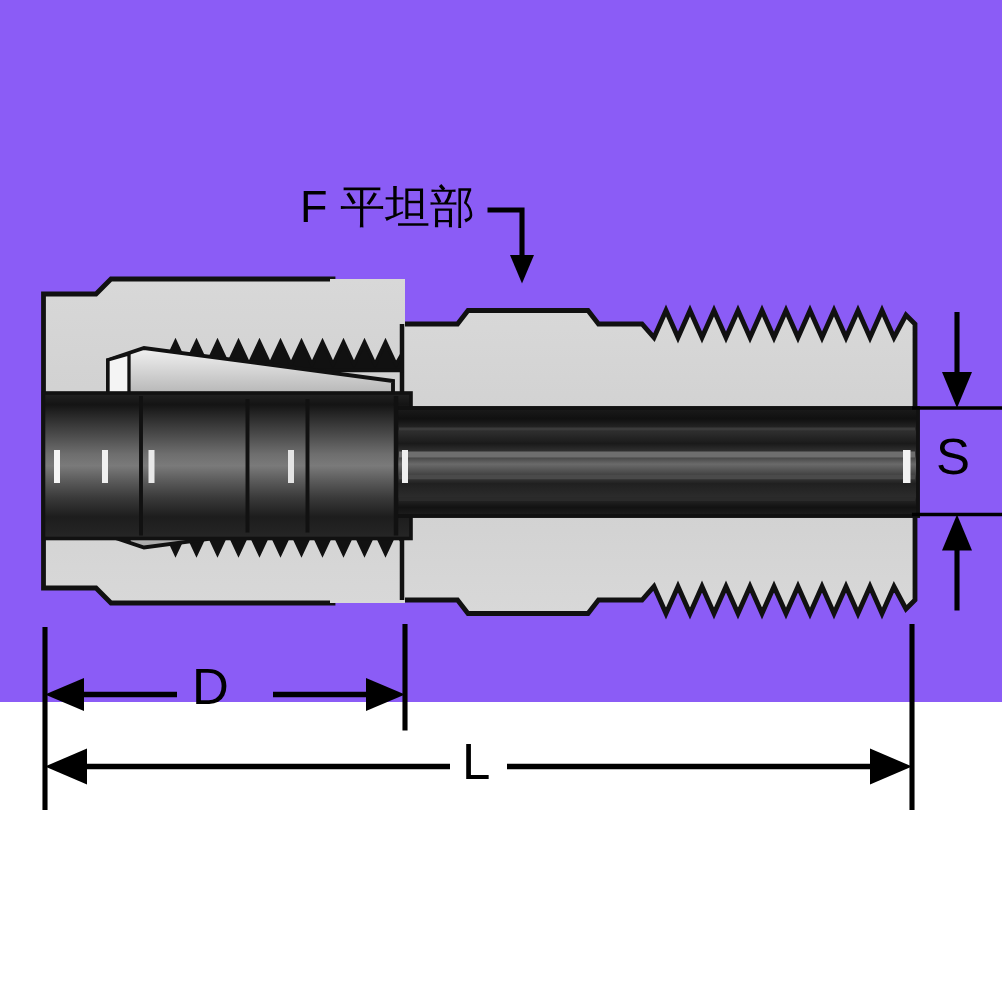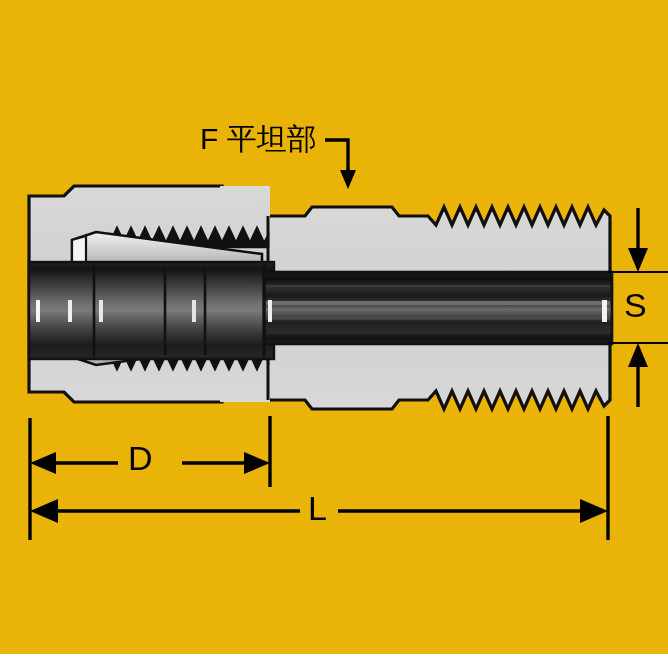--- a/index.html
+++ b/index.html
@@ -1,18 +1,18 @@
 <!DOCTYPE html>
 <html><head>
 <meta charset="utf-8">
 <style>
   html,body{margin:0;padding:0;background:#ffffff;}
   body{width:668px;height:668px;overflow:hidden;
        font-family:"Liberation Sans","DejaVu Sans",sans-serif;}
-  #stage{position:relative;width:668px;height:654px;background:#eab308;}
+  #stage{position:relative;width:668px;height:468px;background:#8b5cf6;}
   #stage svg{position:absolute;left:0;top:0;}
   .lbl{position:absolute;font-weight:400;color:#000;white-space:nowrap;
        line-height:1;}
   #lbl-f{left:200px;top:124px;font-size:30px;letter-spacing:0px;}
   #lbl-d{left:128px;top:441px;font-size:34px;}
   #lbl-l{left:308px;top:491px;font-size:34px;}
   #lbl-s{left:624px;top:288px;font-size:34px;}
 </style>
 </head>
 <body>

